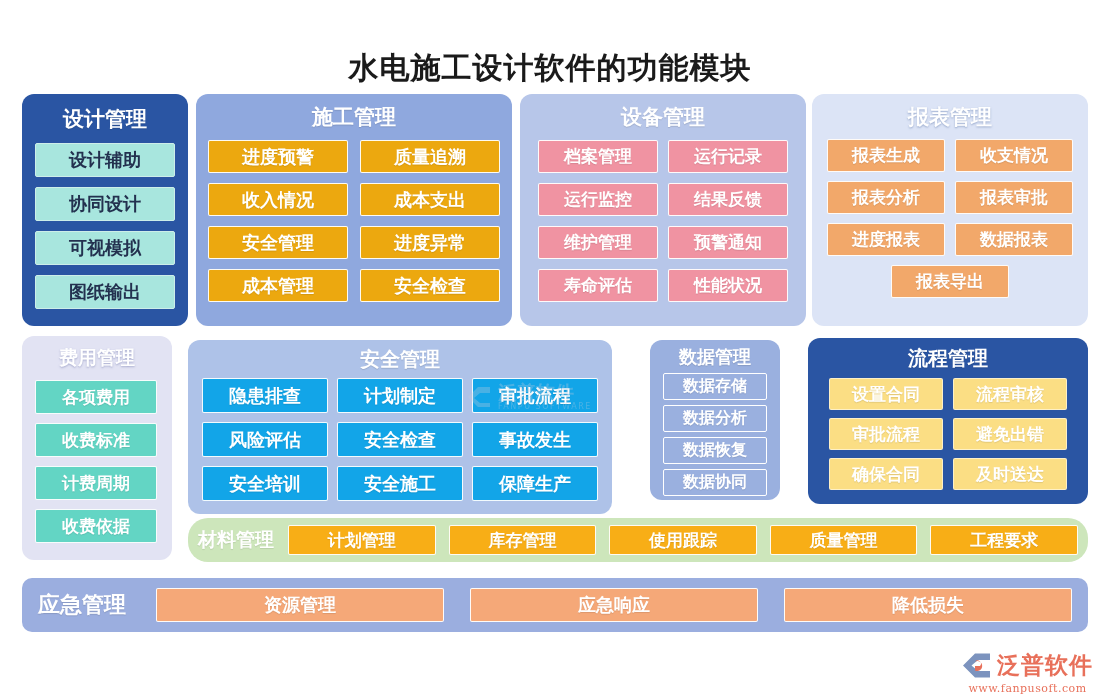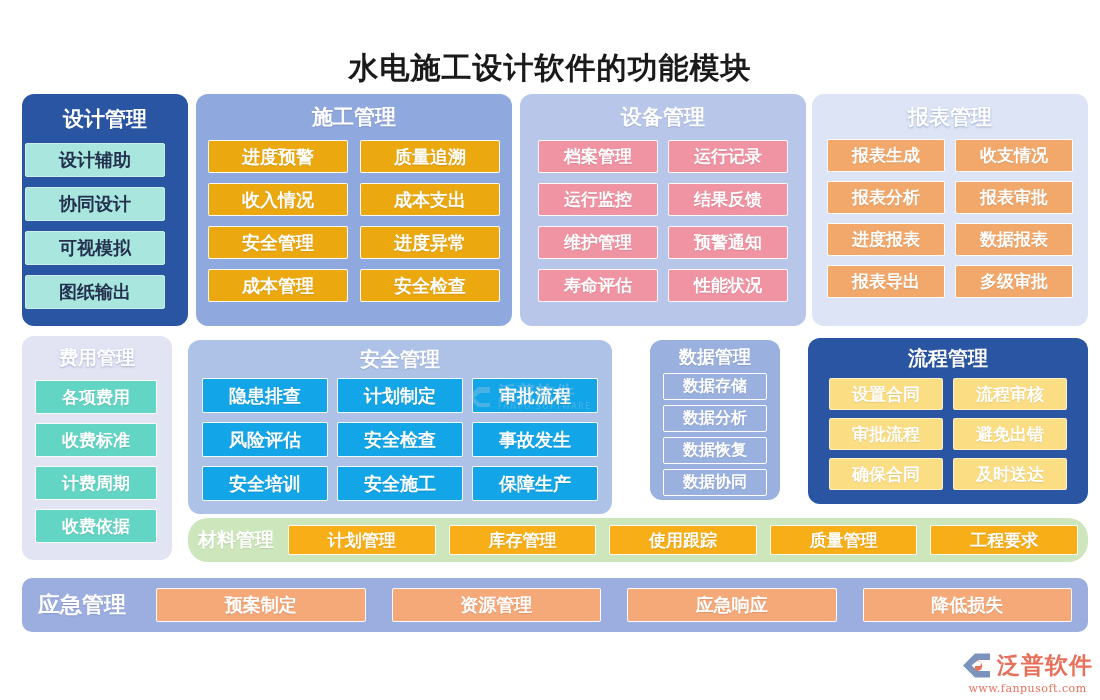--- a/index.html
+++ b/index.html
@@ -32,21 +32,21 @@
     color: #ffffff; font-weight: bold; text-align: center;
     border-radius: 2px; white-space: nowrap;
     text-shadow: 0 1px 1px rgba(0,0,0,.10);
     border: 1.5px solid rgba(255,255,255,.95);
   }
 
   
   #p-design { left: 22px; top: 94px; width: 166px; height: 232px;
               background: #2A55A3; }
   #p-design .panel-title { font-size: 21px; padding-top: 11px; }
-  #p-design .chips { padding: 10px 13px 0 3px; gap: 10px 0; flex-direction: column; }
+  #p-design .chips { padding: 10px 13px 0 13px; gap: 10px 0; flex-direction: column; }
   #p-design .chip { width: 140px; height: 34px; font-size: 18px;
                     background: #A8E6DE; color: #23314f; border-color:#cdeee9;
                     text-shadow:none; }
 
   
   #p-construction { left: 196px; top: 94px; width: 316px; height: 232px;
                     background: #8FA8DE; }
   #p-construction .panel-title { font-size: 21px; padding-top: 9px; }
   #p-construction .chips { padding: 9px 12px 0 12px; gap: 10px 12px; }
   #p-construction .chip { width: 140px; height: 33px; font-size: 18px;
@@ -195,21 +195,20 @@
   <div class="panel" id="p-report">
     <div class="panel-title">报表管理</div>
     <div class="chips">
       <div class="chip">报表生成</div>
       <div class="chip">收支情况</div>
       <div class="chip">报表分析</div>
       <div class="chip">报表审批</div>
       <div class="chip">进度报表</div>
       <div class="chip">数据报表</div>
       <div class="chip">报表导出</div>
-      <div class="chip">多级审批</div>
     </div>
   </div>
 
   <div class="panel" id="p-fee">
     <div class="panel-title">费用管理</div>
     <div class="chips">
       <div class="chip">各项费用</div>
       <div class="chip">收费标准</div>
       <div class="chip">计费周期</div>
       <div class="chip">收费依据</div>
@@ -257,21 +256,20 @@
     <div class="bar-label">材料管理</div>
     <div class="chip">计划管理</div>
     <div class="chip">库存管理</div>
     <div class="chip">使用跟踪</div>
     <div class="chip">质量管理</div>
     <div class="chip">工程要求</div>
   </div>
 
   <div id="bar-emergency">
     <div class="bar-label">应急管理</div>
-    <div class="chip">预案制定</div>
     <div class="chip">资源管理</div>
     <div class="chip">应急响应</div>
     <div class="chip">降低损失</div>
   </div>
 
   <div id="watermark">
     <svg width="26" height="24" viewBox="0 0 26 24">
       <path d="M2 12 L12 2 L24 2 L24 8 L14 8 L8 13 L14 18 L24 18 L24 22 L12 22 Z" fill="#c8cede"></path>
     </svg>
     <div class="wm-text">

